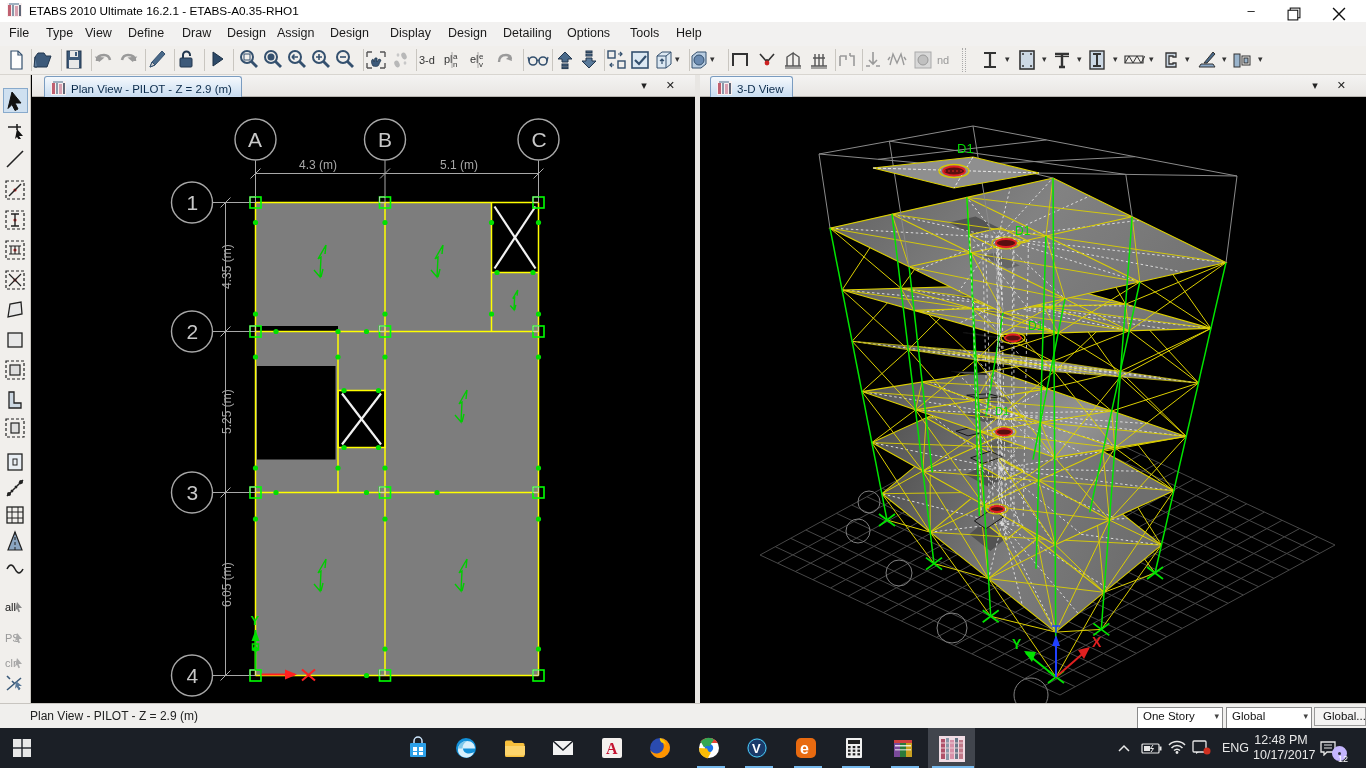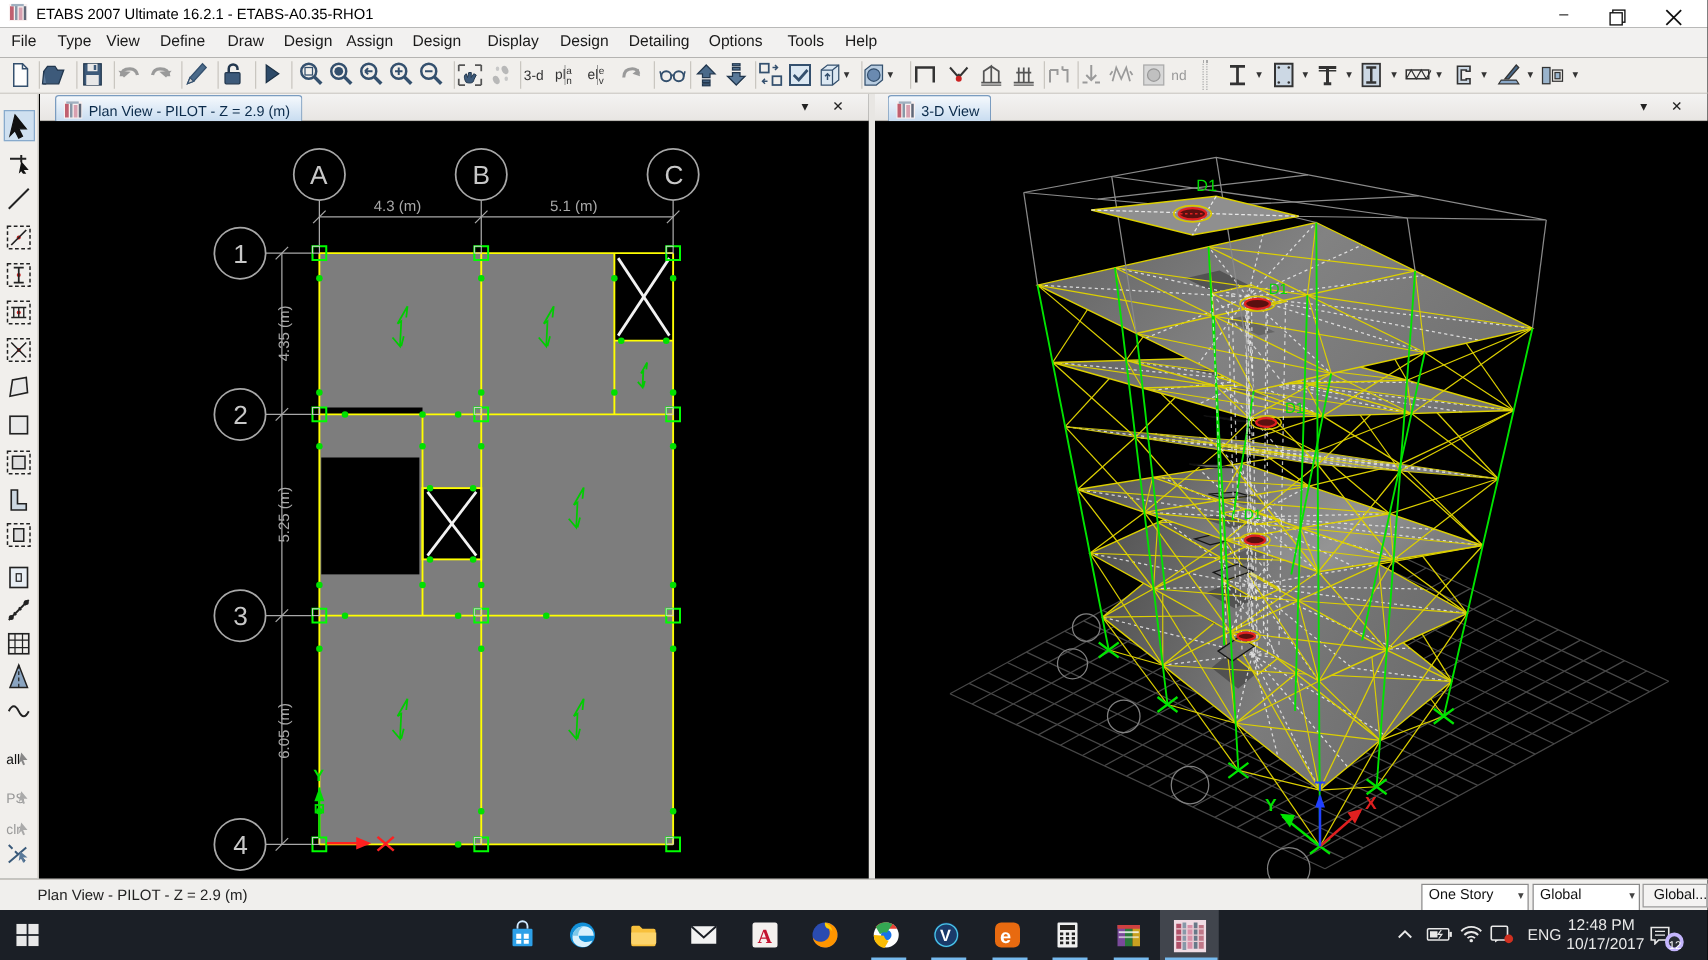--- a/index.html
+++ b/index.html
@@ -38,21 +38,21 @@
 <body>
 <div class="titlebar">
     <span class="tico"><svg width="15" height="14" viewBox="0 0 15 14">
         <rect x="0" y="0" width="15" height="14" fill="#f8f0f0"></rect>
         <rect x="1" y="2" width="3" height="11" fill="#c06070"></rect>
         <rect x="5" y="1" width="2" height="12" fill="#8898a8"></rect>
         <rect x="8" y="3" width="3" height="10" fill="#d8a0b0"></rect>
         <rect x="12" y="2" width="2" height="11" fill="#606878"></rect>
         <rect x="2" y="0" width="10" height="2" fill="#a0b0c0"></rect>
       </svg></span>
-    <span class="ttext">ETABS 2007 Ultimate 16.2.1 - ETABS-A0.35-RHO1</span>
+    <span class="ttext">ETABS 2010 Ultimate 16.2.1 - ETABS-A0.35-RHO1</span>
     <span class="wbtn" style="left:1244px;top:1px">–</span>
     <svg class="wbtn" style="left:1287px;top:4px" width="13" height="13" viewBox="0 0 13 13">
       <rect x="3" y="1" width="9" height="9" fill="none" stroke="#111"></rect>
       <rect x="1" y="3" width="9" height="9" fill="#fff" stroke="#111"></rect>
     </svg>
     <svg class="wbtn" style="left:1332px;top:4px" width="13" height="13" viewBox="0 0 13 13">
       <path d="M1 1 L12 12 M12 1 L1 12" stroke="#111" stroke-width="1.3"></path>
     </svg>
   </div>
 <div class="menubar">
@@ -1133,13 +1133,13 @@
     <div class="tray" style="left:1192px;top:12px"><svg width="19" height="15" viewBox="0 0 19 15">
         <rect x="1" y="1" width="13" height="11" rx="1" fill="none" stroke="#e8e8e8" stroke-width="1.3"></rect>
         <path d="M4 12 l0 2 l3 -2" fill="#e8e8e8"></path>
         <circle cx="15" cy="11" r="3.5" fill="#d03020"></circle>
       </svg></div>
     <div class="tray" style="left:1222px;top:13px;font-size:12.5px">ENG</div>
     <div class="tray" style="left:1253px;top:5px;font-size:12.5px;text-align:center;width:56px;line-height:15px">12:48 PM<br>10/17/2017</div>
     <div class="tray" style="left:1320px;top:12px"><svg width="18" height="16" viewBox="0 0 18 16">
         <path d="M1 2 h14 v10 h-8 l-3 3 v-3 h-3 z" fill="none" stroke="#e8e8e8" stroke-width="1.3"></path>
         <path d="M4 5 h8 m-8 3 h8" stroke="#e8e8e8"></path>
-      </svg><div style="position:absolute;left:12px;top:6px;width:15px;height:15px;border-radius:50%;background:#2a2e36;border:3px solid #c4b5fd;font-size:9px;text-align:center;line-height:14px;color:#fff">12</div></div>
+      </svg><div style="position:absolute;left:12px;top:6px;width:15px;height:15px;border-radius:50%;background:#2a2e36;border:6px solid #c4b5fd;font-size:9px;text-align:center;line-height:14px;color:#fff">12</div></div>
   </div>
 </body></html>

